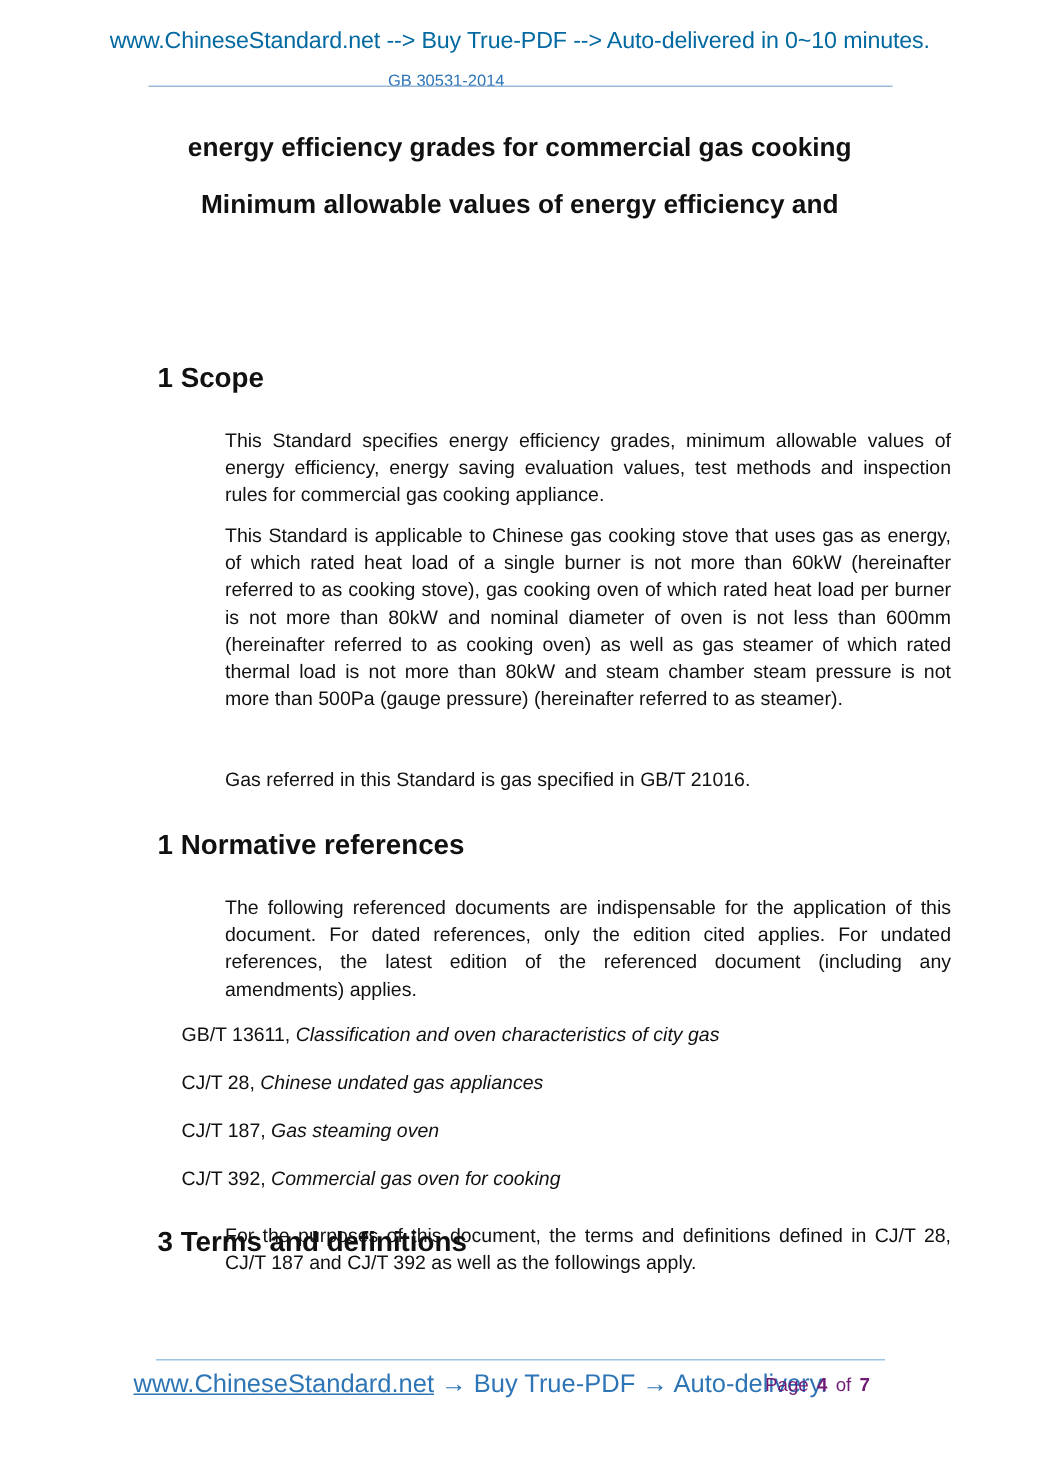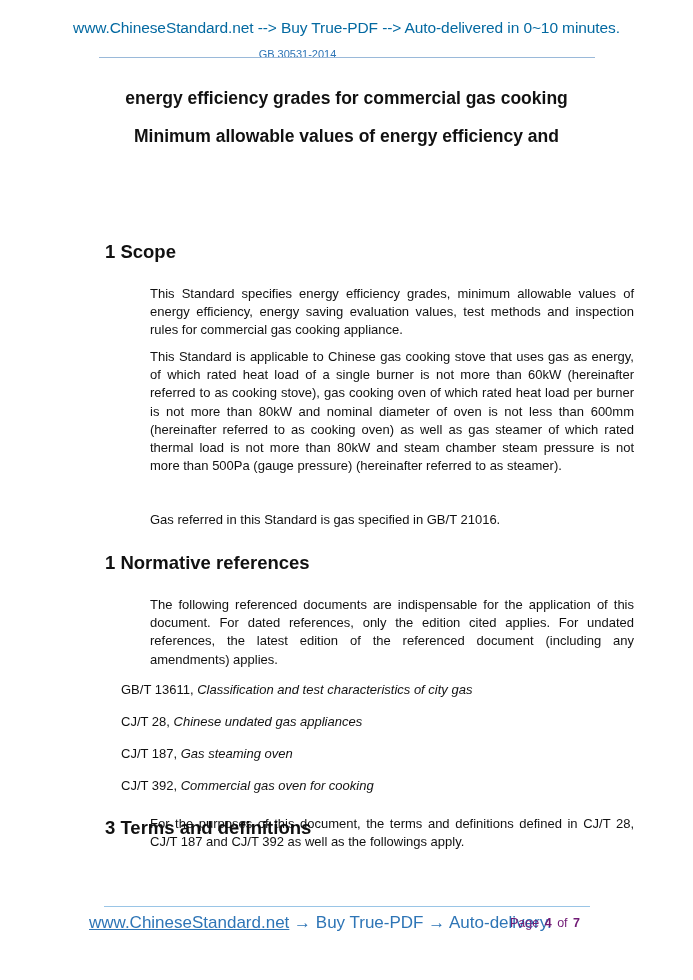--- a/index.html
+++ b/index.html
@@ -63,21 +63,21 @@
 
 <div class="h1" style="top:241px">1 Scope</div>
 <div class="para" style="top:285px">This Standard specifies energy efficiency grades, minimum allowable values of energy efficiency, energy saving evaluation values, test methods and inspection rules for commercial gas cooking appliance.</div>
 <div class="para" style="top:348px">This Standard is applicable to Chinese gas cooking stove that uses gas as energy, of which rated heat load of a single burner is not more than 60kW (hereinafter referred to as cooking stove), gas cooking oven of which rated heat load per burner is not more than 80kW and nominal diameter of oven is not less than 600mm (hereinafter referred to as cooking oven) as well as gas steamer of which rated thermal load is not more than 80kW and steam chamber steam pressure is not more than 500Pa (gauge pressure) (hereinafter referred to as steamer).</div>
 <div class="para" style="top:511px">Gas referred in this Standard is gas specified in GB/T 21016.</div>
 
 <div class="h1" style="top:552px">1 Normative references</div>
 <div class="para" style="top:596px">The following referenced documents are indispensable for the application of this document. For dated references, only the edition cited applies. For undated references, the latest edition of the referenced document (including any amendments) applies.</div>
 
 <div class="ref" style="top:681px">
-  <span>GB/T 13611, </span><i>Classification and test characteristics of city gas</i>
+  <span>GB/T 13611, </span><i>Classification and oven characteristics of city gas</i>
 </div>
 <div class="ref" style="top:713px">
   <span>CJ/T 28, </span><i>Chinese undated gas appliances</i>
 </div>
 <div class="ref" style="top:745px">
   <span>CJ/T 187, </span><i>Gas steaming oven</i>
 </div>
 <div class="ref" style="top:777px">
   <span>CJ/T 392, </span><i>Commercial gas oven for cooking</i>
 </div>

